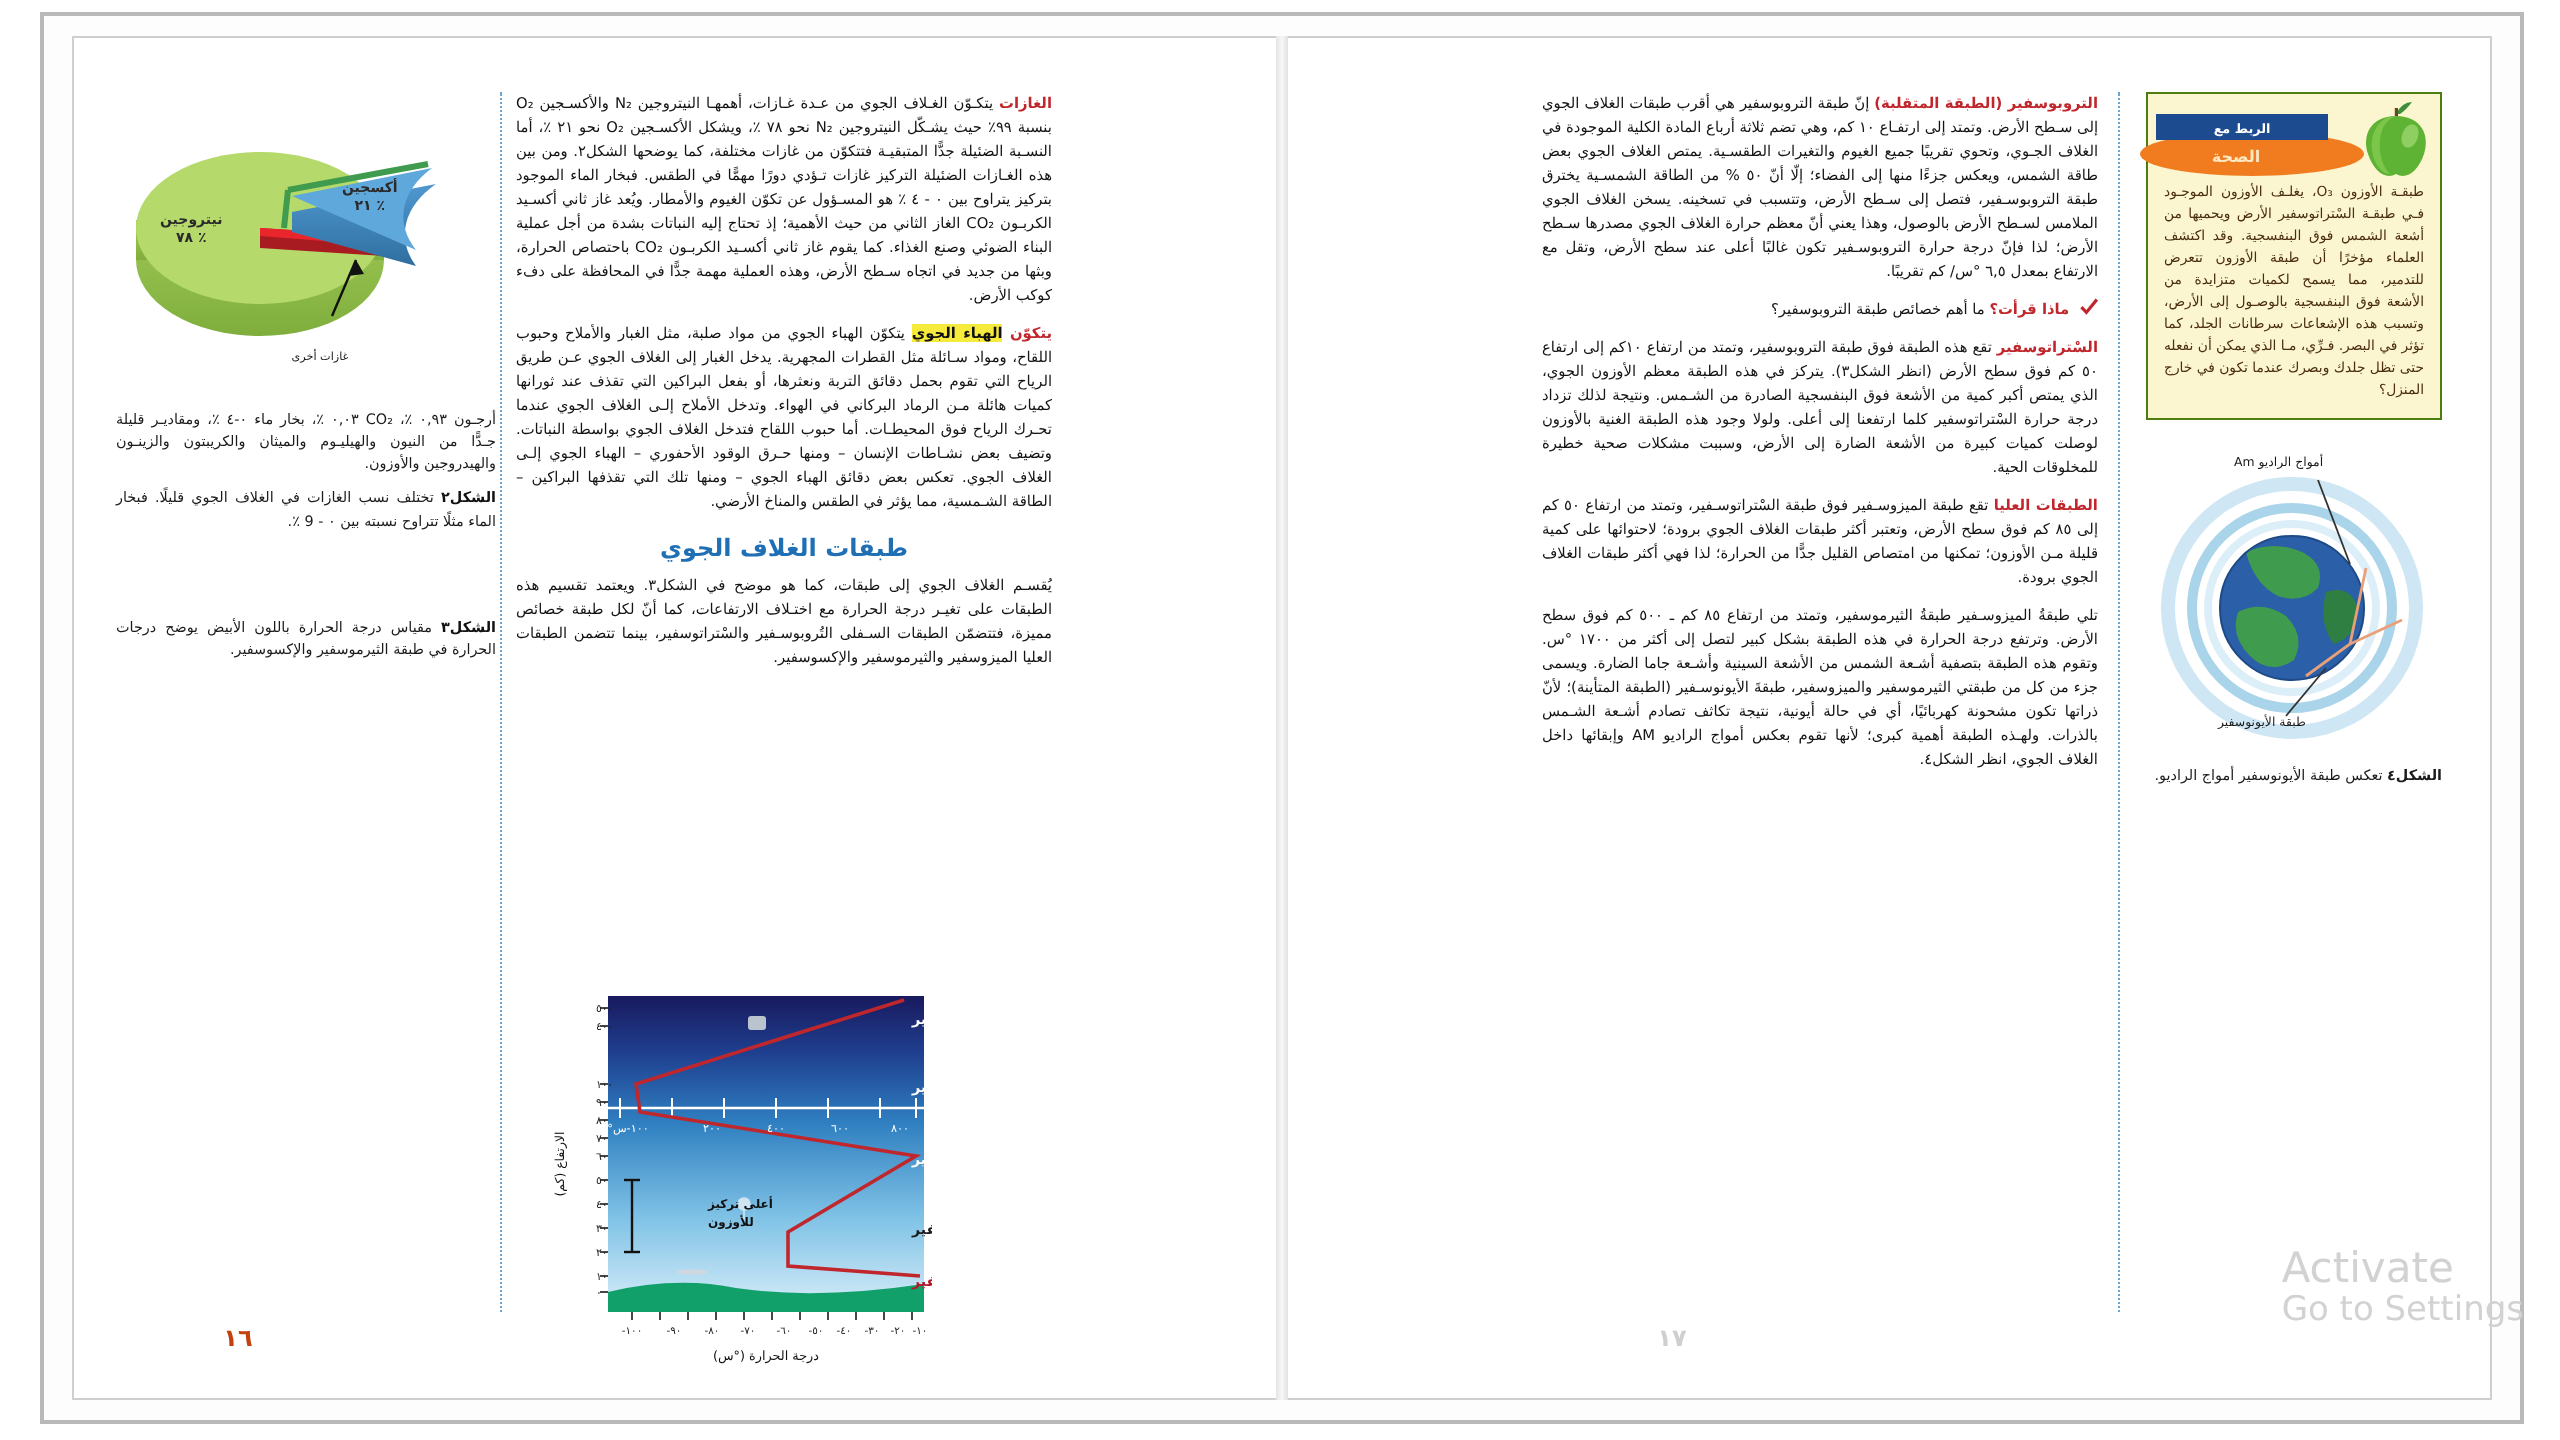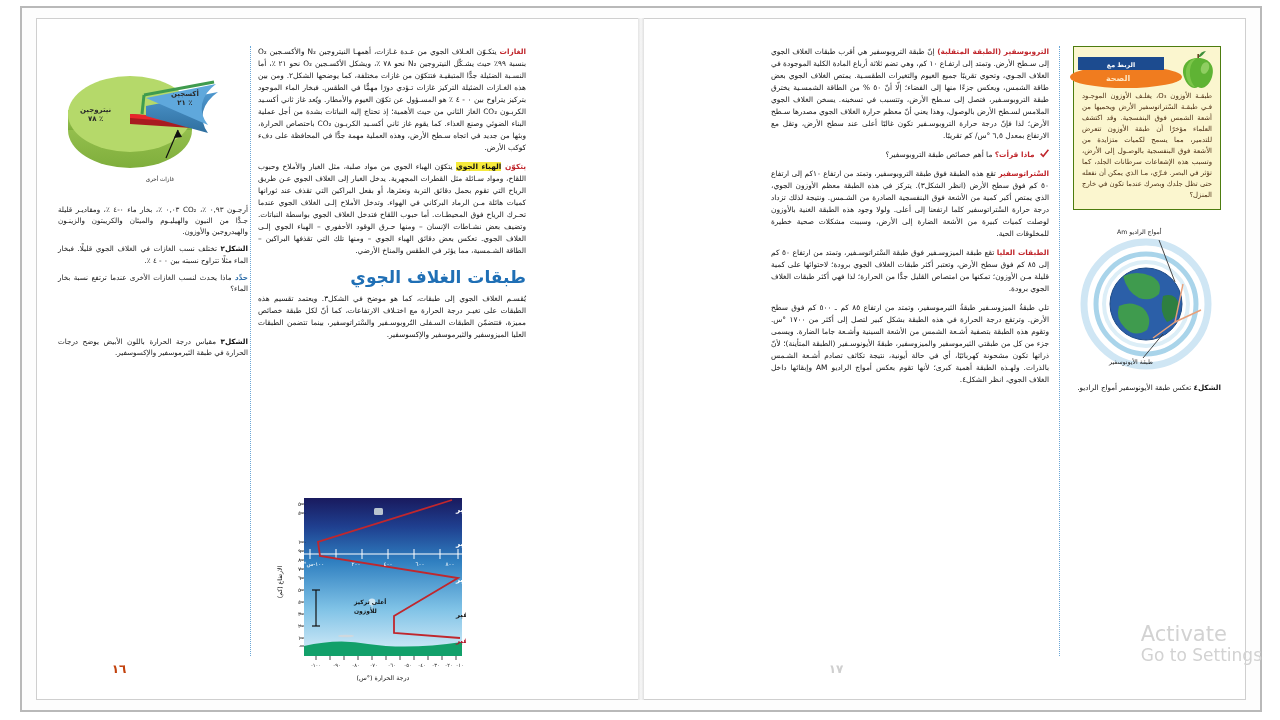--- a/index.html
+++ b/index.html
@@ -96,23 +96,23 @@
     font-size: 7.4px;
     line-height: 1.62;
     color: #141414;
     text-align: justify;
     margin: 0 0 7px 0;
   }
   .head-red { color: #c0272d; font-weight: bold; }
   .head-blue-big {
     color: #1f6fb5;
     font-weight: bold;
-    font-size: 17px;
+    font-size: 12px;
     margin: 10px 0 6px 0;
-    text-align: right;
+    text-align: center;
   }
   .hl { background: #f6ea3c; font-weight: bold; color: #101010; }
 
   
   .atmo-fig {
     position: absolute;
     left: 232px; top: 468px;
     width: 198px; height: 198px;
   }
   .atmo-fig svg { display: block; }
@@ -261,27 +261,23 @@
             <span>أكسجين</span><br>
             <span>٪ ٢١</span>
           </div>
           <div class="pie-callout">غازات أخرى</div>
         </div>
 
         <div class="cap-text">أرجـون ٠,٩٣ ٪، CO₂ ٠,٠٣ ٪، بخار ماء ٠-٤ ٪، ومقاديـر قليلة جـدًّا من النيون والهيليـوم والميثان والكريبتون والزينـون والهيدروجين والأوزون.</div>
 
         <div class="cap-text">
           <span class="figlabel">الشكل٢</span>
-          <span>تختلف نسب الغازات في الغلاف الجوي قليلًا. فبخار الماء مثلًا تتراوح نسبته بين ٠ - ٤ ٪.</span>
+          <span>تختلف نسب الغازات في الغلاف الجوي قليلًا. فبخار الماء مثلًا تتراوح نسبته بين ٠ - 9 ٪.</span>
         </div>
 
-        <div class="cap-text">
-          <span class="think">حدِّد</span>
-          <span>ماذا يحدث لنسب الغازات الأخرى عندما ترتفع نسبة بخار الماء؟</span>
-        </div>
       </div>
 
       <div class="margin-block" style="margin-top:42px">
         <div class="cap-text">
           <span class="figlabel">الشكل٣</span>
           <span>مقياس درجة الحرارة باللون الأبيض يوضح درجات الحرارة في طبقة الثيرموسفير والإكسوسفير.</span>
         </div>
       </div>
     </div>
 

